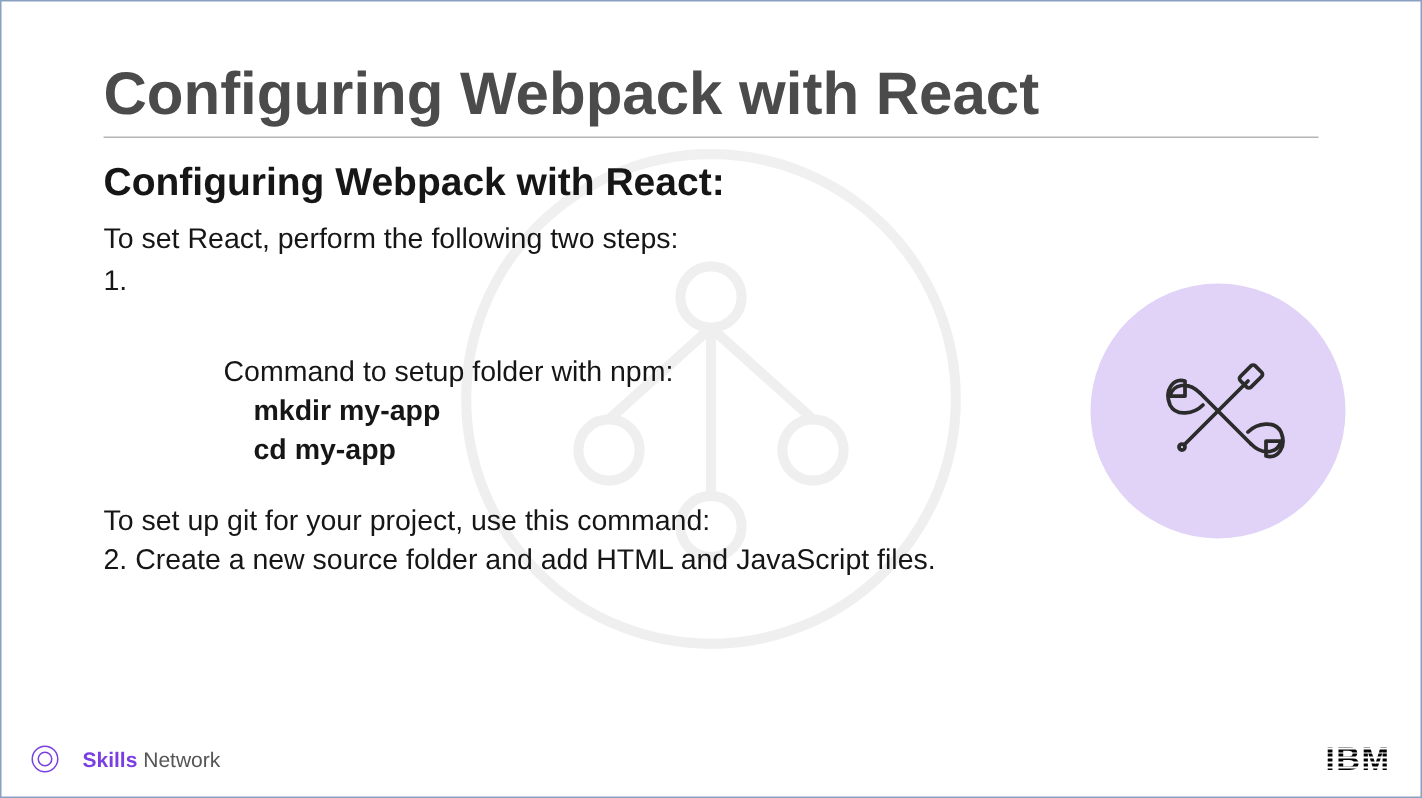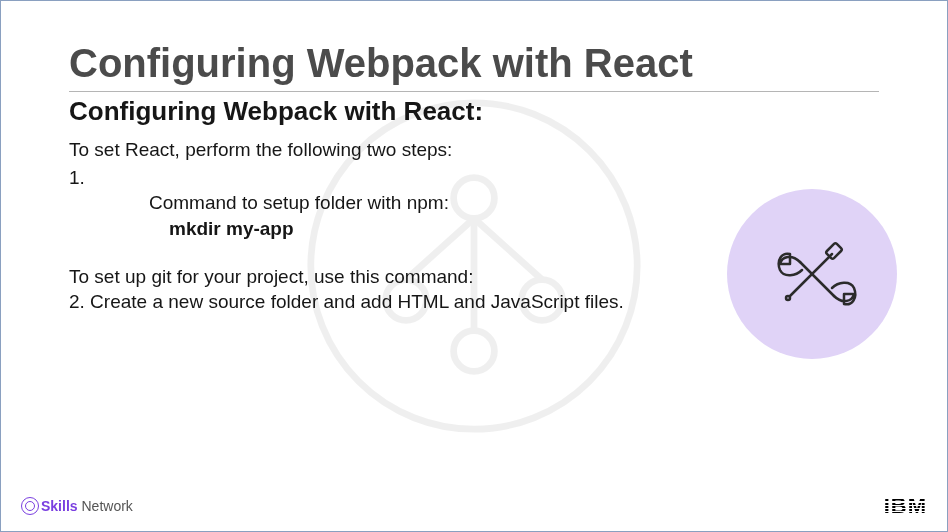--- a/index.html
+++ b/index.html
@@ -25,37 +25,37 @@
     position: relative;
     padding: 40px 68px 0 68px;
   }
   .title {
     font-size: 40px;
     font-weight: 700;
     color: #4b4b4b;
     line-height: 1.1;
     padding-bottom: 6px;
     border-bottom: 1px solid #b5b5b5;
-    margin-bottom: 4px;
+    margin-bottom: 14px;
   }
   .subtitle {
     font-size: 26px;
     font-weight: 700;
     color: #161616;
     margin-bottom: 10px;
   }
   .body-text {
     font-size: 19px;
     line-height: 1.35;
     color: #161616;
   }
   .intro { margin-bottom: 2px; }
   .row1 { display: flex; }
   .numcol { width: 50px; flex: 0 0 50px; }
-  .indent-sub { padding-left: 80px; }
+  .indent-sub { padding-left: 80px; margin-top: 36px; }
   .indent-cmd { padding-left: 100px; font-weight: 700; }
   .gap { height: 22px; }
   .bold { font-weight: 700; }
   .icon-circle {
     position: absolute;
     top: 188px;
     right: 50px;
     width: 170px;
     height: 170px;
     border-radius: 50%;
@@ -69,21 +69,21 @@
     bottom: 12px;
     left: 20px;
     right: 20px;
     display: flex;
     justify-content: space-between;
     align-items: center;
   }
   .skills-logo {
     display: flex;
     align-items: center;
-    gap: 2px;
+    gap: 16px;
     font-size: 14px;
     color: #555;
   }
   .skills-badge {
     width: 18px; height: 18px;
     border: 1.5px solid #7a3fe0;
     border-radius: 50%;
     position: relative;
   }
   .skills-badge::after {
@@ -125,20 +125,21 @@
   <h1 class="title">Configuring Webpack with React</h1>
   <div class="subtitle">Configuring Webpack with React:</div>
 
   <div class="body-text">
     <div class="intro">To set React, perform the following two steps:</div>
     <div class="row1">
       <div class="numcol">1.</div>
     </div>
     <div class="indent-sub">Command to setup folder with npm:</div>
     <div class="indent-cmd">mkdir my-app</div>
+    <div class="indent-cmd">cd my-app</div>
 
     <div class="gap"></div>
 
     <div>To set up git for your project, use this command:</div>
     <div>2. Create a new source folder and add HTML and JavaScript files.</div>
   </div>
 </div>
 
 <div class="icon-circle">
   <svg width="100" height="100" viewBox="0 0 100 100" fill="none" stroke="#2b2b2b" stroke-width="2.5" stroke-linecap="round" stroke-linejoin="round">

